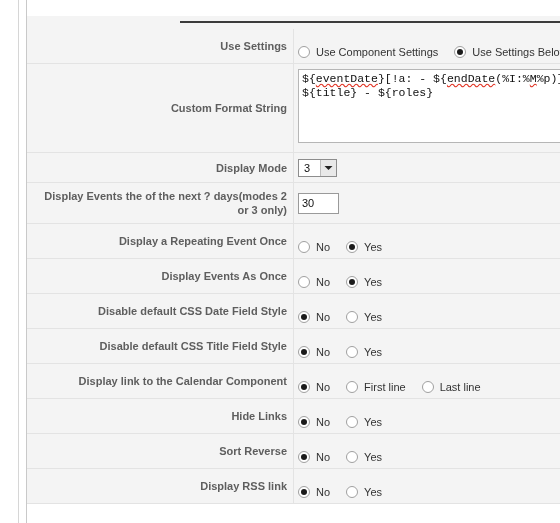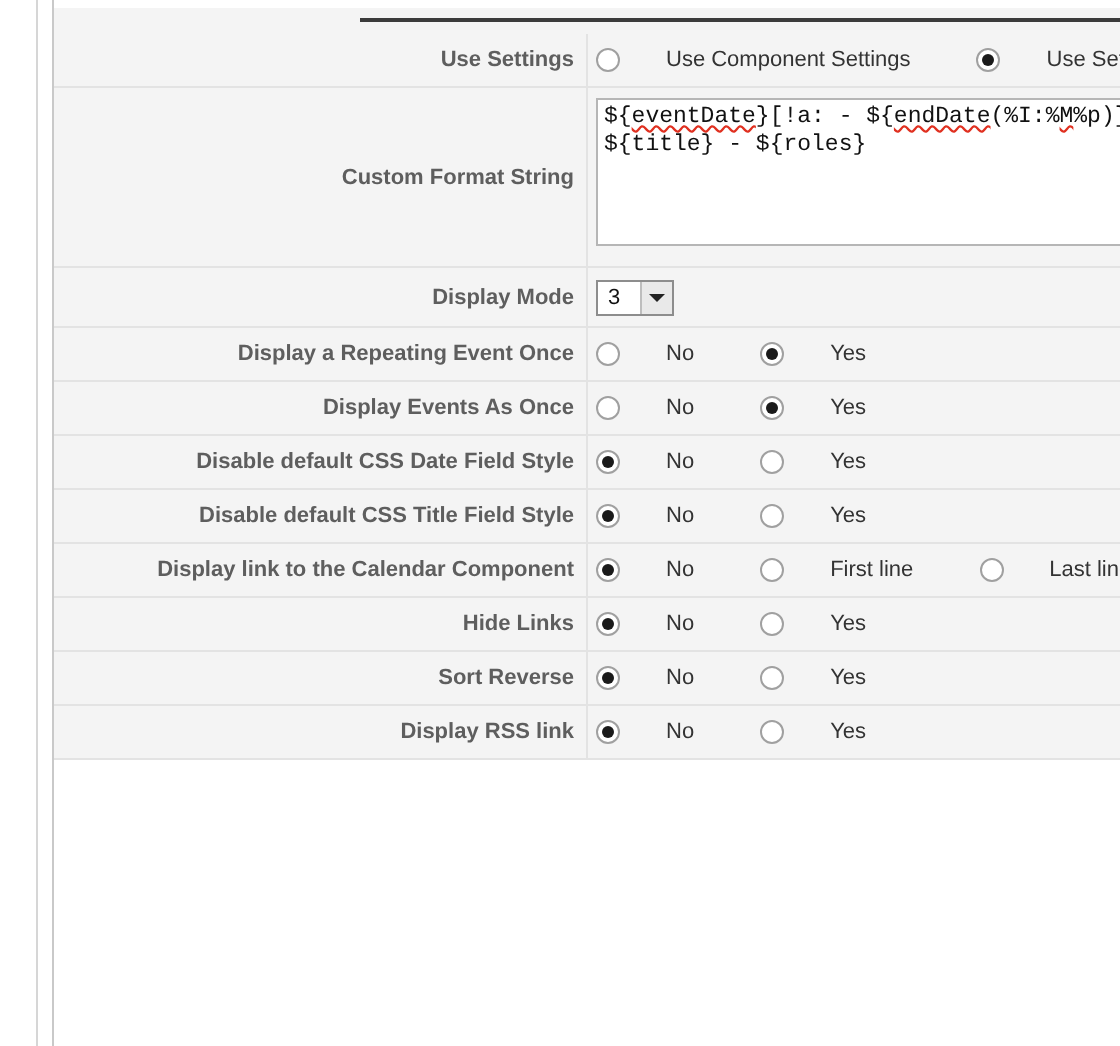--- a/index.html
+++ b/index.html
@@ -31,21 +31,21 @@
     top: 0;
     width: 1px;
     height: 523px;
     background: #c9c9c9;
   }
 
   
   .settings-table {
     position: absolute;
     left: 27px;
-    top: 4px;
+    top: 16px;
     width: 533px;
     border-collapse: collapse;
     table-layout: fixed;
   }
   .settings-table tr {
     background: #f4f4f4;
   }
   .settings-table td {
     border-bottom: 1px solid #e3e3e3;
     padding: 0;
@@ -84,22 +84,23 @@
     right: 0;
     top: 5px;
     height: 0;
     border-top: 2px solid #3b3b3b;
   }
 
   
   .radio-group {
     display: flex;
     align-items: flex-start;
-    gap: 21px;
+    gap: 4px;
     white-space: nowrap;
+    margin-top: 12px;
   }
   .radio {
     display: inline-block;
     width: 12px;
     height: 12px;
     border-radius: 50%;
     border: 1px solid #a0a0a0;
     background: #ffffff;
     box-sizing: border-box;
     position: relative;
@@ -263,20 +264,26 @@
             <span class="select-value">3</span>
             <span class="select-arrow">
               <svg width="9" height="6" viewBox="0 0 9 6">
                   <path d="M0.5 1 L4.5 5 L8.5 1 Z" fill="#222222"></path>
                 </svg>
             </span>
           </span>
         </td>
       </tr>
 
+      <tr>
+        <td class="label-cell">Display Events the of the next ? days(modes 2 or 3 only)</td>
+        <td class="value-cell">
+          <input class="text-input" type="text" value="30" style="">
+        </td>
+      </tr>
 
       <tr>
         <td class="label-cell">Display a Repeating Event Once</td>
         <td class="value-cell">
           <div class="radio-group">
             <span class="radio"></span>
             <span class="radio-label">No</span>
             <span class="radio checked"></span>
             <span class="radio-label">Yes</span>
           </div>

